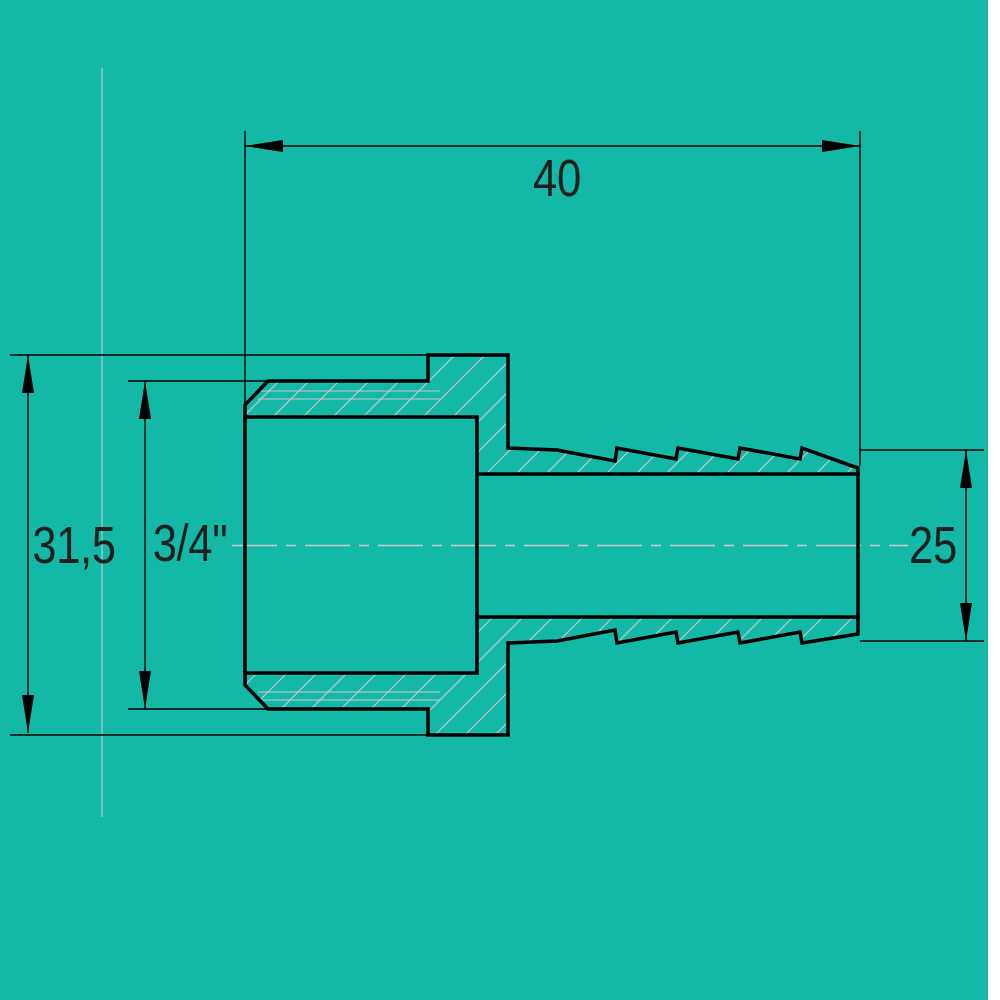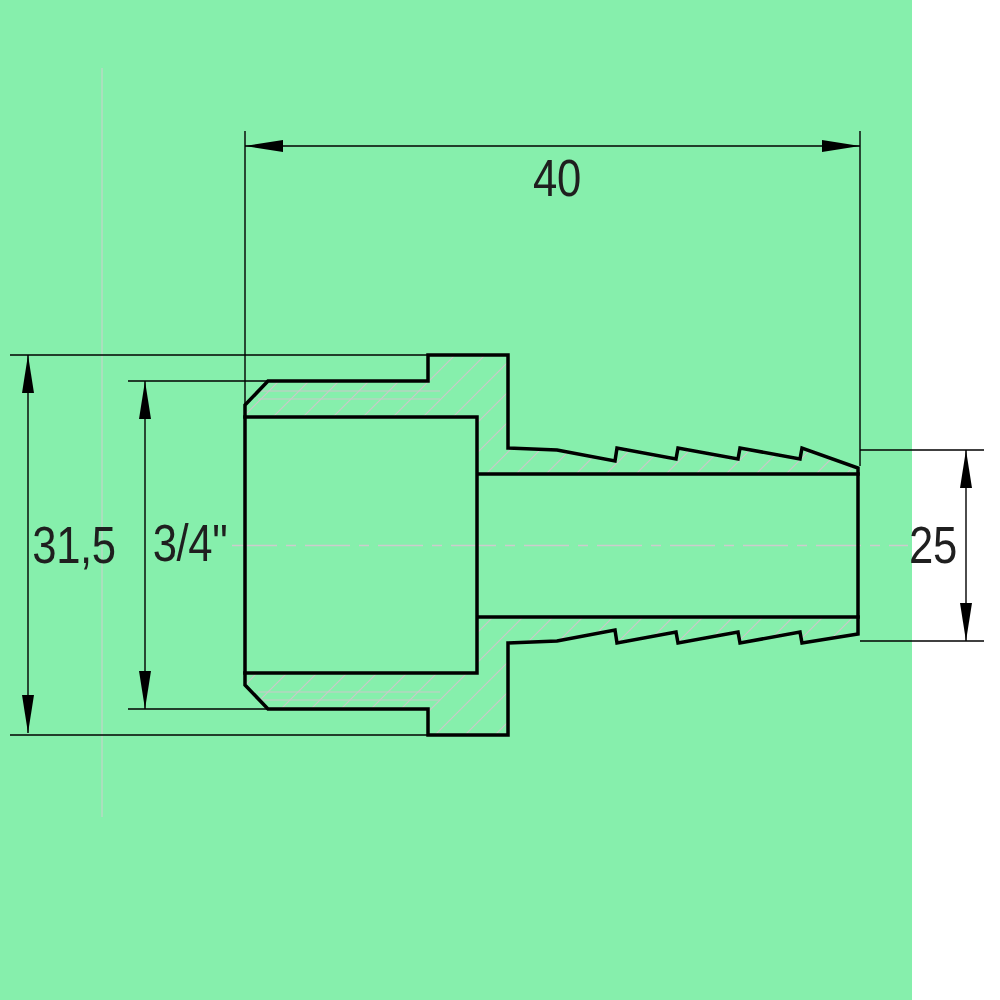--- a/index.html
+++ b/index.html
@@ -6,23 +6,23 @@
     margin: 0;
     padding: 0;
     background: #ffffff;
     width: 1000px;
     height: 1000px;
     overflow: hidden;
     font-family: "Liberation Sans", "DejaVu Sans", sans-serif;
   }
   .canvas {
     position: relative;
-    width: 912px;
+    width: 988px;
     height: 1000px;
-    background: #86efac;
+    background: #14b8a6;
   }
   svg text {
     font-family: "Liberation Sans", "DejaVu Sans", sans-serif;
     letter-spacing: -0.5px;
   }
 </style>
 </head>
 <body>
 
 <div class="canvas">

